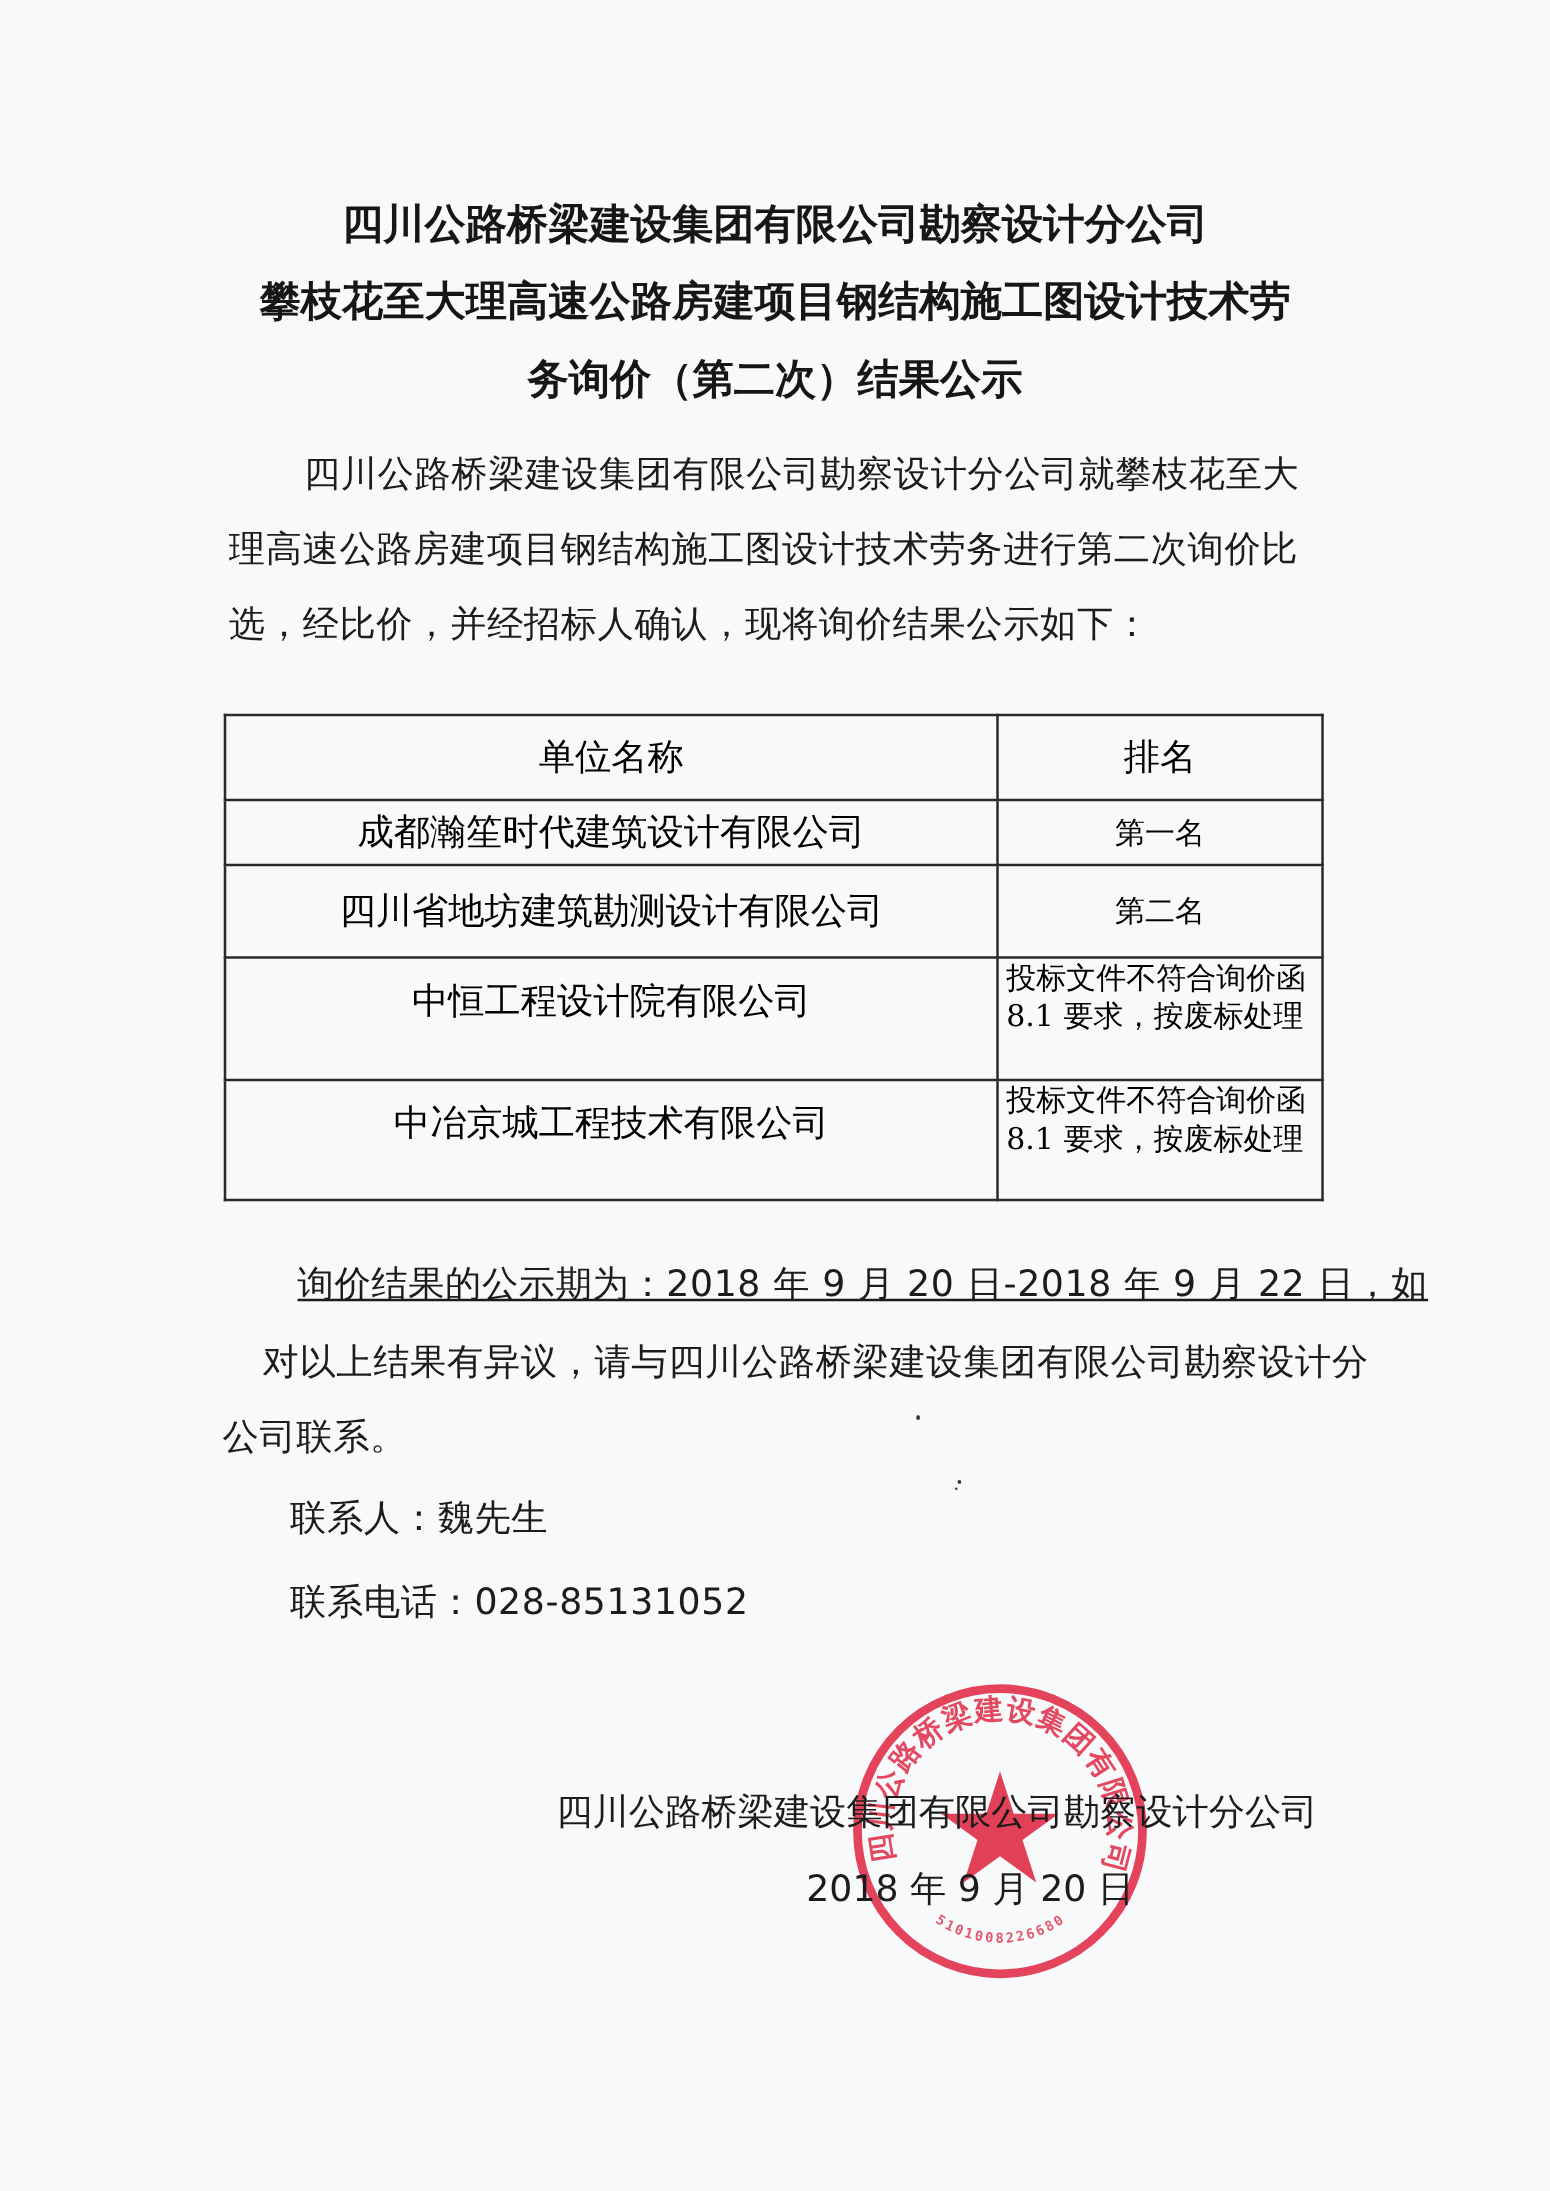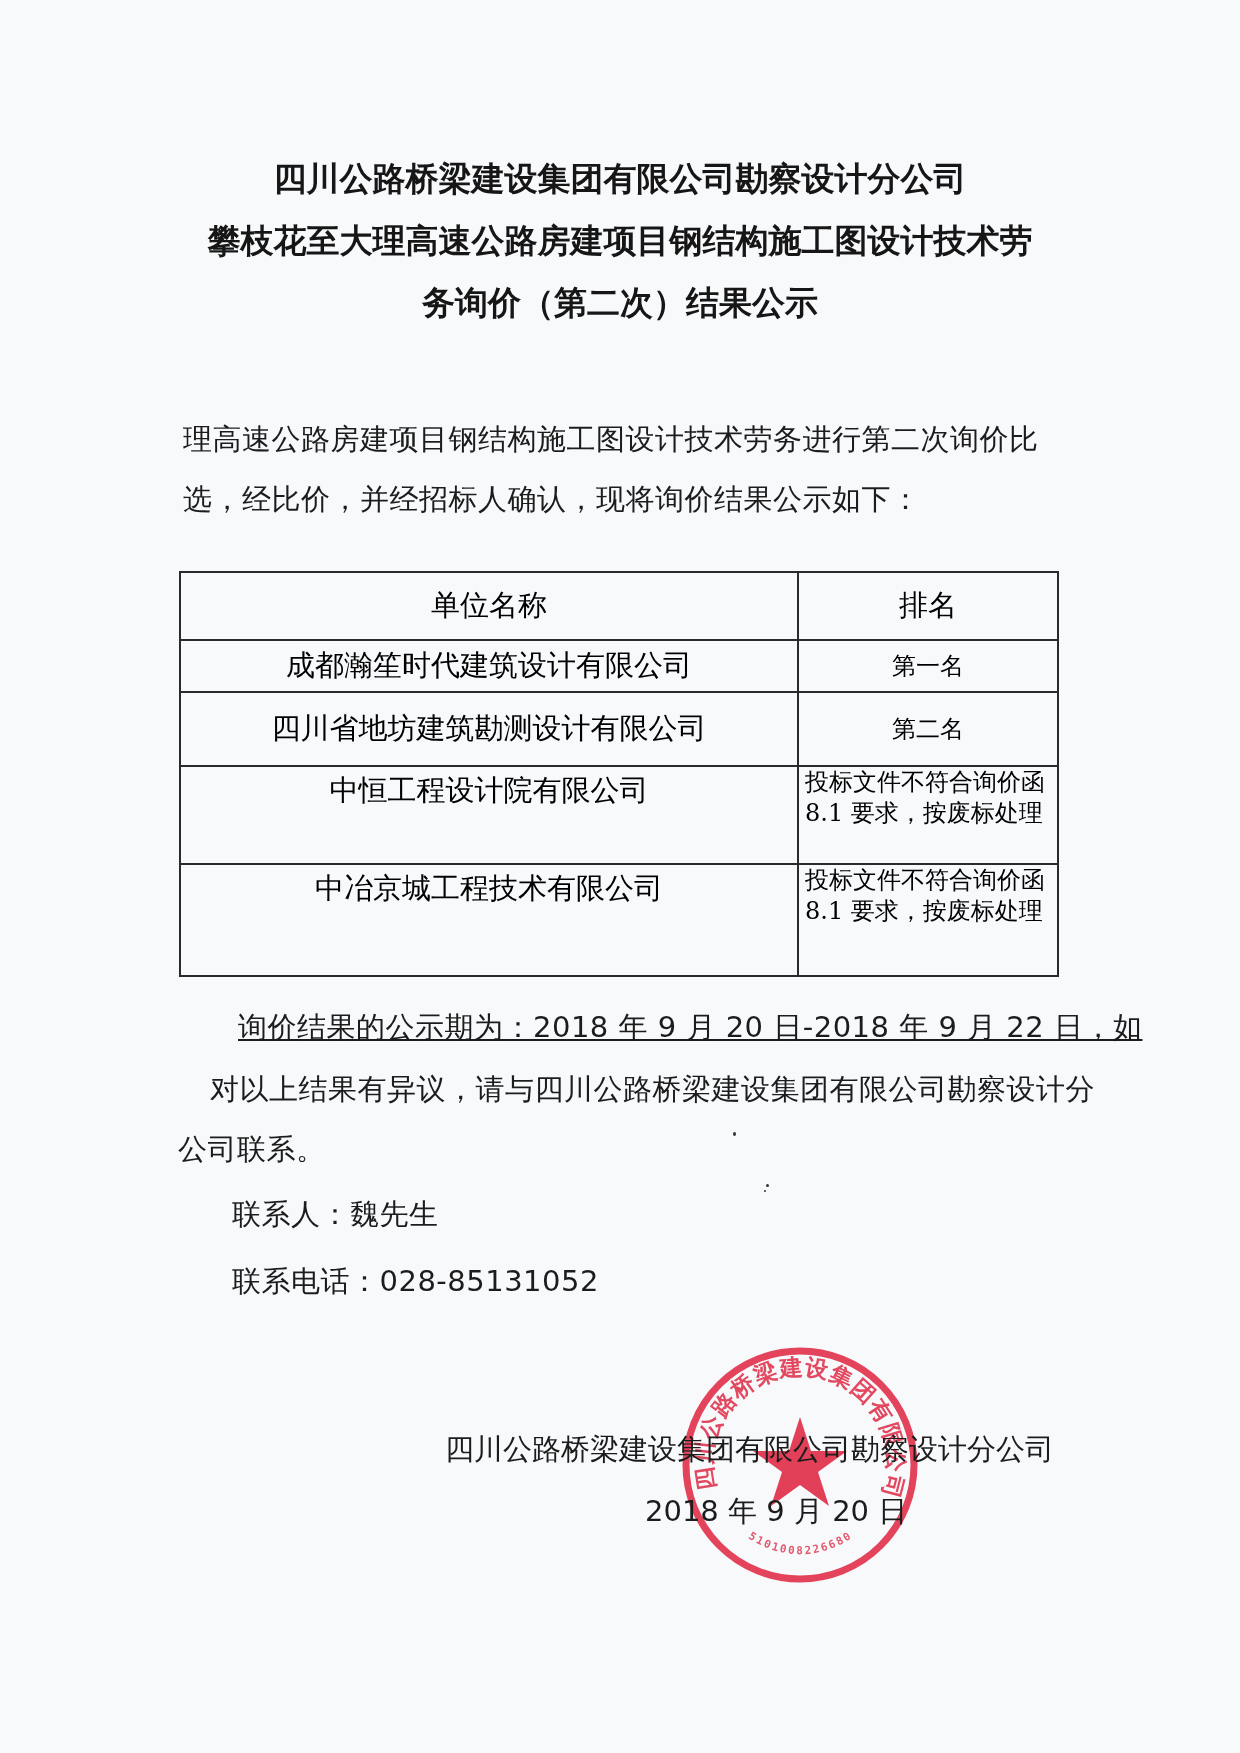--- a/index.html
+++ b/index.html
@@ -78,24 +78,24 @@
     line-height: 31px;
     padding: 0 6px;
     vertical-align: top;
     white-space: normal;
     word-break: break-all;
   }
   tr.head-row { height: 68px; }
   tr.row-1 { height: 52px; }
   tr.row-2 { height: 74px; }
   tr.row-3 { height: 98px; }
-  tr.row-4 { height: 112px; }
+  tr.row-4 { height: 96px; }
   td.col-name.top-align {
     vertical-align: top;
-    padding-top: 4px;
+    padding-top: 14px;
   }
   .stamp {
     position: absolute;
     left: 680px;
     top: 1345px;
     width: 240px;
     height: 240px;
   }
   .signature-block {
     position: absolute;
@@ -130,20 +130,21 @@
 <body>
 
 <div class="page">
 
   <div class="title-block">
     <div class="title-line">四川公路桥梁建设集团有限公司勘察设计分公司</div>
     <div class="title-line">攀枝花至大理高速公路房建项目钢结构施工图设计技术劳</div>
     <div class="title-line">务询价（第二次）结果公示</div>
   </div>
 
+  <div class="para" style="left:243px; top:360px;">四川公路桥梁建设集团有限公司勘察设计分公司就攀枝花至大</div>
   <div class="para" style="left:183px; top:420px;">理高速公路房建项目钢结构施工图设计技术劳务进行第二次询价比</div>
   <div class="para" style="left:183px; top:480px;">选，经比价，并经招标人确认，现将询价结果公示如下：</div>
 
   <table class="results">
     <tbody>
         <tr class="head-row">
       <th class="col-name">单位名称</th>
       <th class="col-rank">排名</th>
     </tr>
     <tr class="row-1">

